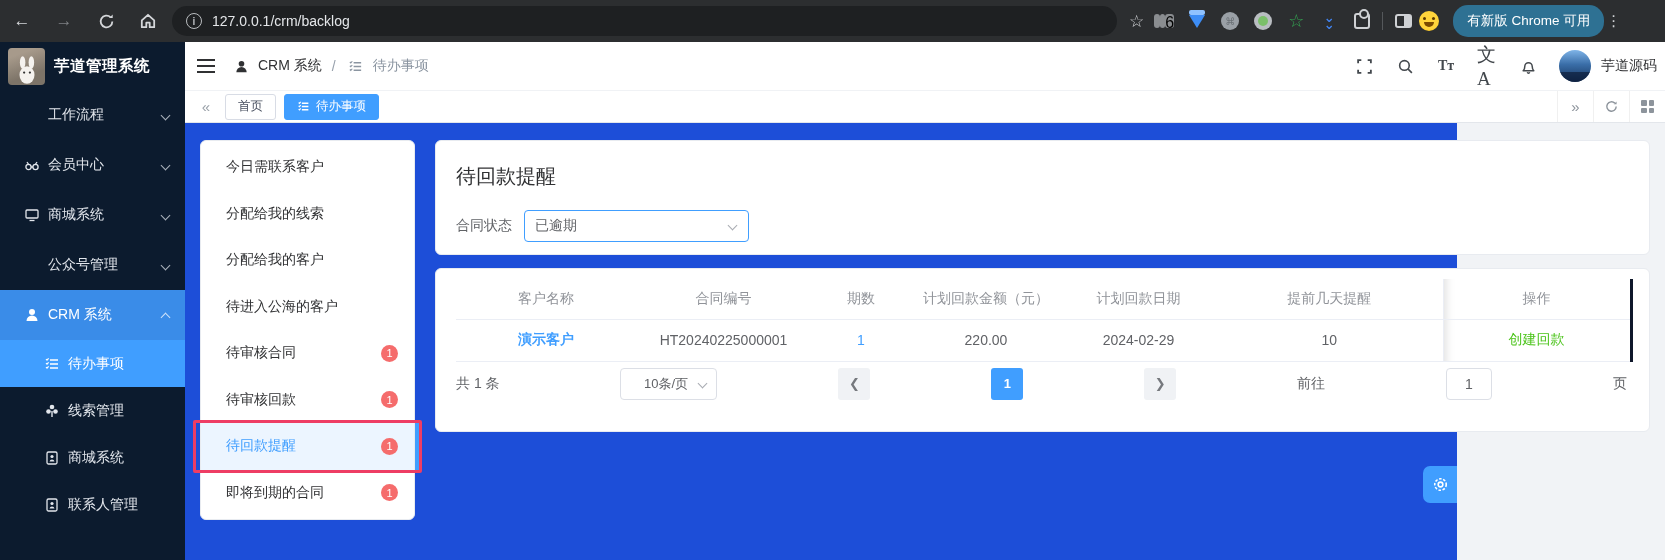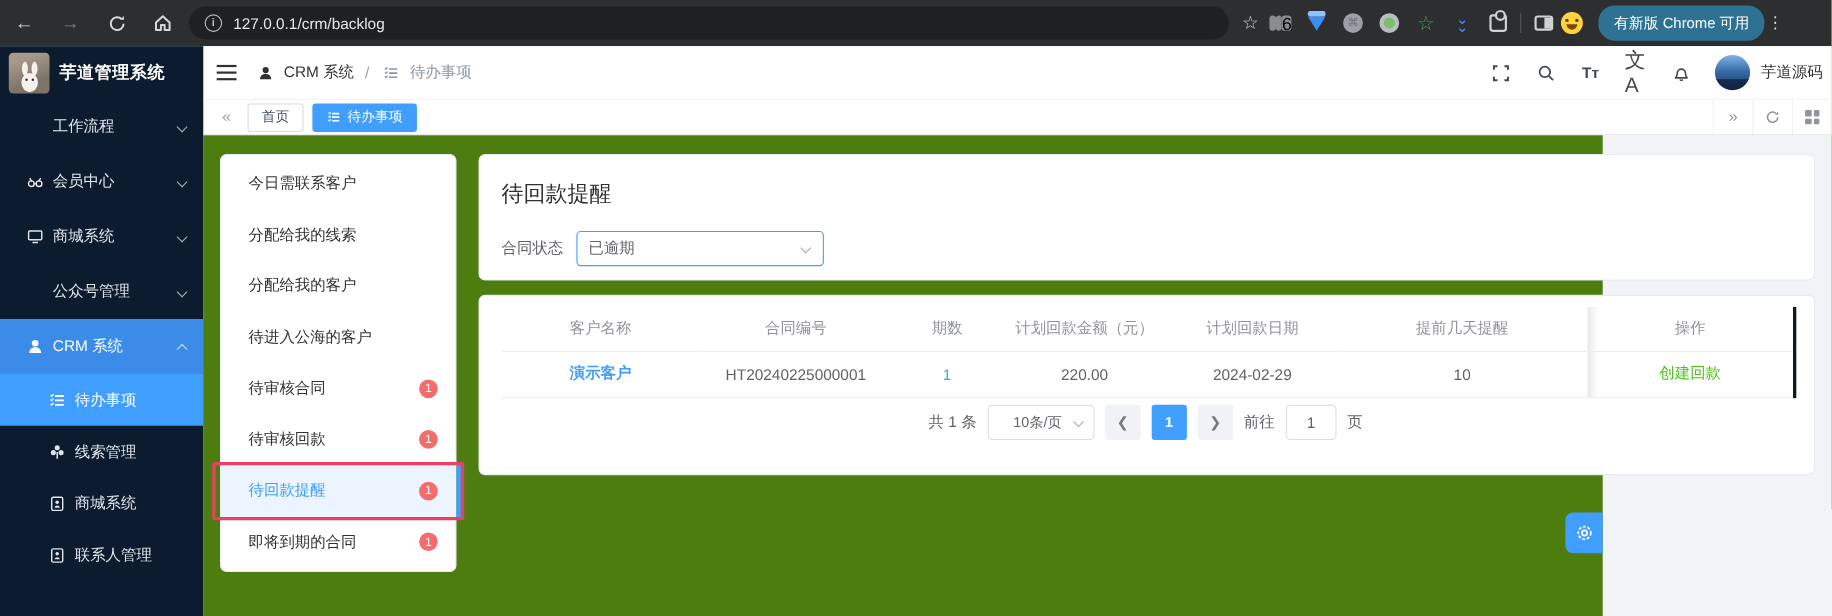--- a/index.html
+++ b/index.html
@@ -53,36 +53,36 @@
   svg.ic { display:block; }
 
   
   .main { position:absolute; left:185px; top:42px; width:1480px; height:518px; }
   .topbar { height:48px; background:#fff; display:flex; align-items:center; padding:0 8px 0 12px; }
   .burger { width:18px; height:14px; border-top:2px solid #303133; border-bottom:2px solid #303133; position:relative; margin-right:16px; cursor:pointer; }
   .burger::before { content:""; position:absolute; left:0; top:4px; width:100%; height:2px; background:#303133; }
   .crumb { display:flex; align-items:center; gap:7px; font-size:14px; color:#303133; }
   .crumb .sep { color:#97a0ac; margin:0 3px; }
   .crumb .second { color:#8b95a1; }
-  .top-right { margin-left:auto; display:flex; align-items:center; gap:21px; color:#4e5358; }
+  .top-right { margin-left:auto; display:flex; align-items:center; gap:21px; color:#4e5358;font-family:Liberation Serif, serif; }
   .tool-ic { width:20px; height:20px; display:flex; align-items:center; justify-content:center; cursor:pointer; font-size:14px; color:#43484d; }
   .avatar { width:32px; height:32px; border-radius:50%; background:linear-gradient(180deg,#7fb4e8 0%,#3a6ea8 45%,#16335c 100%); position:relative; overflow:hidden; cursor:pointer; }
   .avatar::after { content:""; position:absolute; bottom:0; left:0; width:100%; height:10px; background:rgba(10,25,50,.65); }
   .uname { font-size:14px; color:#303133; margin-left:-11px; }
 
   .tagsbar { height:33px; background:#fff; border-bottom:1px solid #e3e6eb; border-top:1px solid #f0f2f5; display:flex; align-items:center; padding-left:10px; }
   .tag-arrow { color:#9aa1a9; font-size:15px; width:22px; text-align:center; cursor:pointer; }
   .tag { height:26px; display:flex; align-items:center; gap:6px; padding:0 12px; border:1px solid #d8dce5; border-radius:3px; margin-left:8px; font-size:12.5px; color:#495060; background:#fff; cursor:pointer; }
   .tag.active { background:#409eff; border-color:#409eff; color:#fff; }
   .tags-right { margin-left:auto; display:flex; align-items:stretch; height:100%; }
   .tags-right .cell { width:36px; display:flex; align-items:center; justify-content:center; border-left:1px solid #f0f0f0; color:#8d949c; cursor:pointer; font-size:15px; }
   .grid-ic { width:13px; height:13px; display:grid; grid-template-columns:1fr 1fr; gap:2px; }
   .grid-ic i { background:#8d949c; border-radius:1px; }
 
-  .content { position:absolute; left:0; top:81px; width:1272px; height:437px; background:#4d7c0f; }
+  .content { position:absolute; left:0; top:81px; width:1272px; height:437px; background:#1d4ed8; }
 
   
   .todo-card { position:absolute; left:15px; top:17px; width:215px; height:380px; background:#fff; border:1px solid #e8ebf0; border-radius:6px; padding:3px 0; }
   .todo-item { height:46.5px; display:flex; align-items:center; padding:0 16px 0 25px; font-size:14px; color:#303133; cursor:pointer; position:relative; }
   .todo-item .lbl { flex:1; }
   .badge { min-width:17px; height:17px; border-radius:9px; background:#f56c6c; color:#fff; font-size:11px; display:flex; align-items:center; justify-content:center; padding:0 4px; }
   .todo-item.active { background:#ecf5ff; color:#409eff; }
   .todo-item.active .active-bar { position:absolute; right:-5px; top:0; width:4px; height:100%; background:#409eff; }
   .annotation { position:absolute; left:-8px; top:-3px; right:-8px; bottom:-3px; border:3px solid #ee3d64; border-radius:2px; pointer-events:none; }
 
@@ -98,21 +98,21 @@
   
   .table-card { position:absolute; left:250px; top:145px; width:1215px; height:164px; background:#fff; border:1px solid #e8ebf0; border-radius:6px; padding:10px 20px 0 20px; }
   table.grid { width:100%; border-collapse:collapse; table-layout:fixed; font-size:14px; }
   table.grid th { color:#909399; font-weight:400; height:40px; text-align:center; border-bottom:1px solid #ebeef5; }
   table.grid td { color:#606266; height:42px; text-align:center; border-bottom:1px solid #ebeef5; }
   .fixedcol { border-left:1px solid #ebeef5; border-right:3px solid #0f172a; box-shadow:inset 12px 0 10px -10px rgba(0,0,0,.13); }
   a.blue { color:#409eff; text-decoration:none; cursor:pointer; }
   a.bold { font-weight:bold; }
   a.green { color:#4bc41a; text-decoration:none; cursor:pointer; }
 
-  .pager { height:44px; display:flex; align-items:center; justify-content:center; gap:10px; font-size:14px; color:#606266; padding-right:2px; }
+  .pager { height:44px; display:flex; align-items:center; justify-content:space-between; gap:10px; font-size:14px; color:#606266; padding-right:2px; }
   .psel { width:97px; height:32px; border:1px solid #dcdfe6; border-radius:4px; display:flex; align-items:center; padding:0 8px 0 12px; font-size:13px; color:#606266; cursor:pointer; }
   .psel .val { flex:1; text-align:center; }
   .pbtn { min-width:32px; height:32px; border-radius:3px; background:#f0f2f5; color:#76797e; display:flex; align-items:center; justify-content:center; font-size:13px; cursor:pointer; }
   .pbtn.pg-active { background:#409eff; color:#fff; font-weight:bold; }
   .goto-input { width:46px; height:32px; border:1px solid #dcdfe6; border-radius:4px; text-align:center; font-size:14px; color:#606266; font-family:inherit; }
 
   .gear-fab { position:absolute; right:0; top:343px; width:34px; height:37px; background:#409eff; border-radius:7px 0 0 7px; display:flex; align-items:center; justify-content:center; cursor:pointer; }
 </style>
 </head>
 <body>

